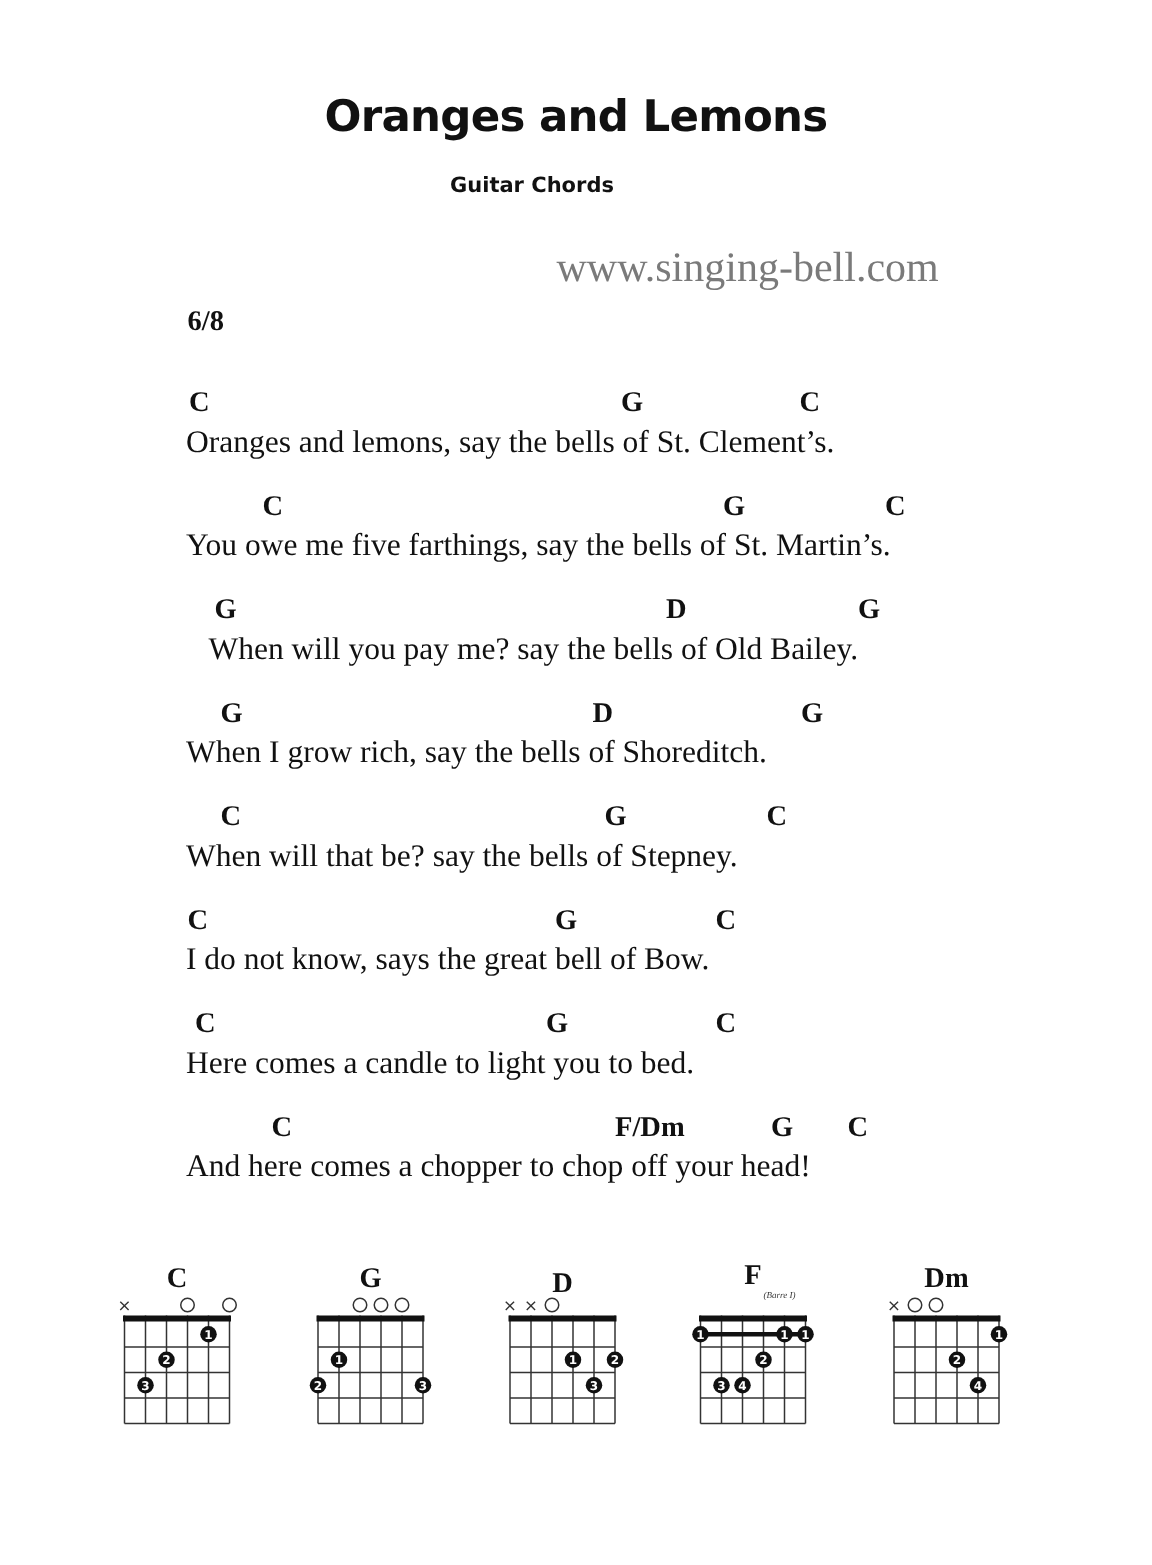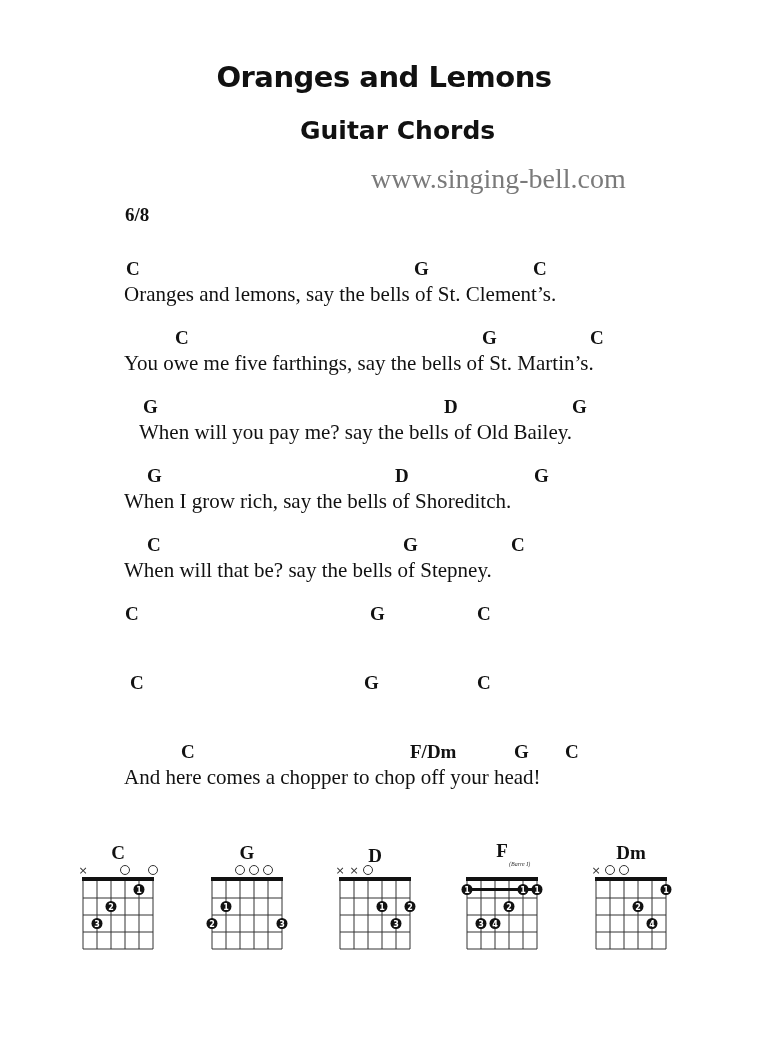--- a/index.html
+++ b/index.html
@@ -1,18 +1,18 @@
 <!DOCTYPE html>
 <html><head>
 <meta charset="utf-8">
 <style>
   html, body { margin:0; padding:0; background:#ffffff; }
   body { width:768px; height:1043px; position:relative; overflow:hidden; font-family:"Liberation Serif", serif; color:#111; }
   .title { position:absolute; left:0; width:768px; top:60px; text-align:center; font-family:"DejaVu Sans", sans-serif; font-weight:bold; font-size:29px; letter-spacing:-0.5px; color:#111; }
-  .subtitle { position:absolute; left:300px; top:116px; font-family:"DejaVu Sans", sans-serif; font-weight:bold; font-size:25px; color:#111; }
+  .subtitle { position:absolute; left:300px; top:116px; font-family:"DejaVu Sans", sans-serif; font-weight:bold; font-size:14px; color:#111; }
   .website { position:absolute; left:371px; top:163px; font-family:"Liberation Serif", serif; font-size:28px; color:#7a7a7a; }
   .timesig { position:absolute; left:125px; top:204px; font-weight:bold; font-size:19px; }
   .verse { position:absolute; left:0; width:768px; }
   .chordline { position:relative; height:24px; font-weight:bold; font-size:19px; }
   .chord { position:absolute; top:0; }
   .lyric { position:absolute; left:124px; font-size:21px; white-space:nowrap; }
   .diagram { position:absolute; }
   .diagram svg { display:block; overflow:visible; }
   .chord-name { position:absolute; font-weight:bold; font-size:19px; text-align:center; }
 </style>
@@ -64,27 +64,29 @@
         <span class="chord" style="left: 511px;">C</span>
       </div>
       <div class="lyric" style="top: 24px; text-align: right;">When will that be? say the bells of Stepney.</div>
     </div>
     <div class="verse" style="top: 603px;">
       <div class="chordline">
         <span class="chord" style="left: 125px;">C</span>
         <span class="chord" style="left: 370px;">G</span>
         <span class="chord" style="left: 477px;">C</span>
       </div>
+      <div class="lyric" style="top: 24px;">I do not know, says the great bell of Bow.</div>
     </div>
     <div class="verse" style="top: 672px;">
       <div class="chordline">
         <span class="chord" style="left: 130px;">C</span>
         <span class="chord" style="left: 364px;">G</span>
         <span class="chord" style="left: 477px;">C</span>
       </div>
+      <div class="lyric" style="top: 24px;">Here comes a candle to light you to bed.</div>
     </div>
     <div class="verse" style="top: 741px;">
       <div class="chordline">
         <span class="chord" style="left: 181px;">C</span>
         <span class="chord" style="left: 410px;">F/Dm</span>
         <span class="chord" style="left: 514px;">G</span>
         <span class="chord" style="left: 565px;">C</span>
       </div>
       <div class="lyric" style="top: 24px; text-align: center;">And here comes a chopper to chop off your head!</div>
     </div>

